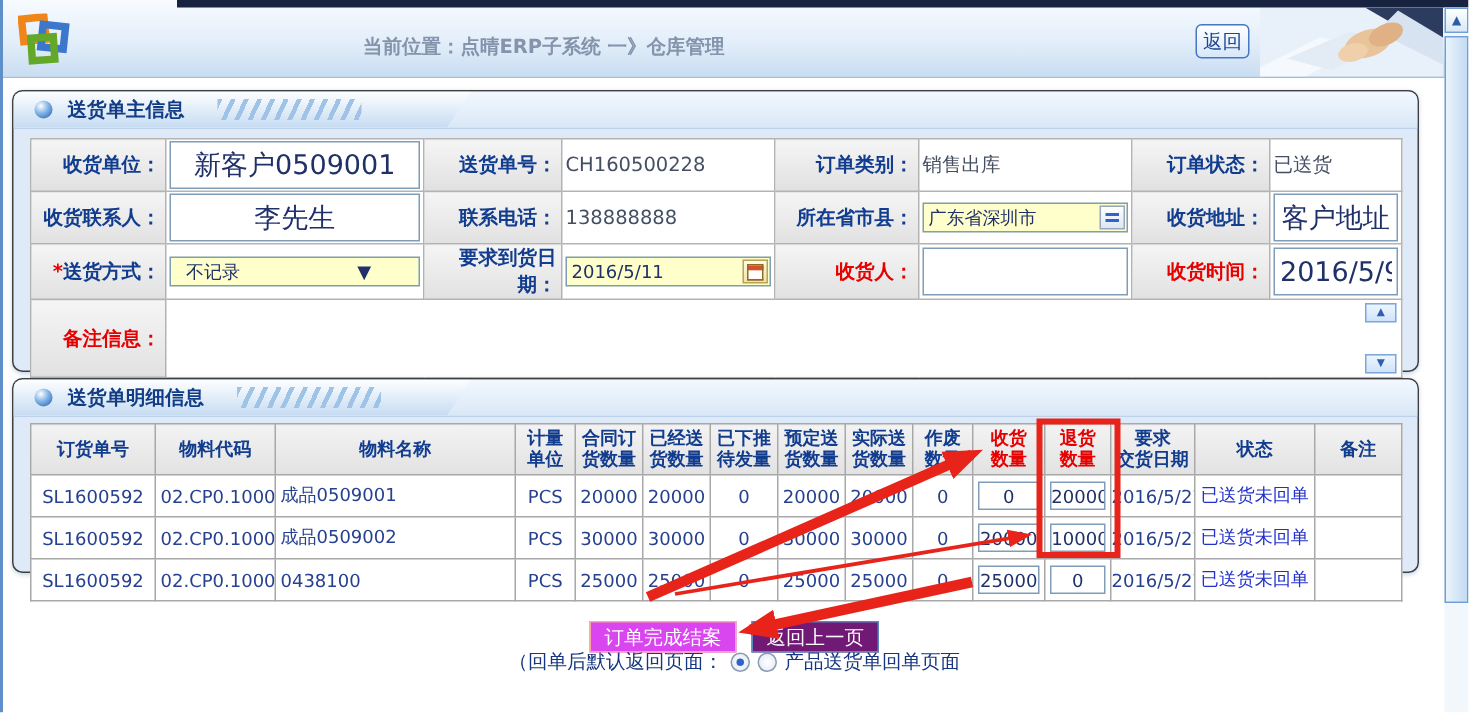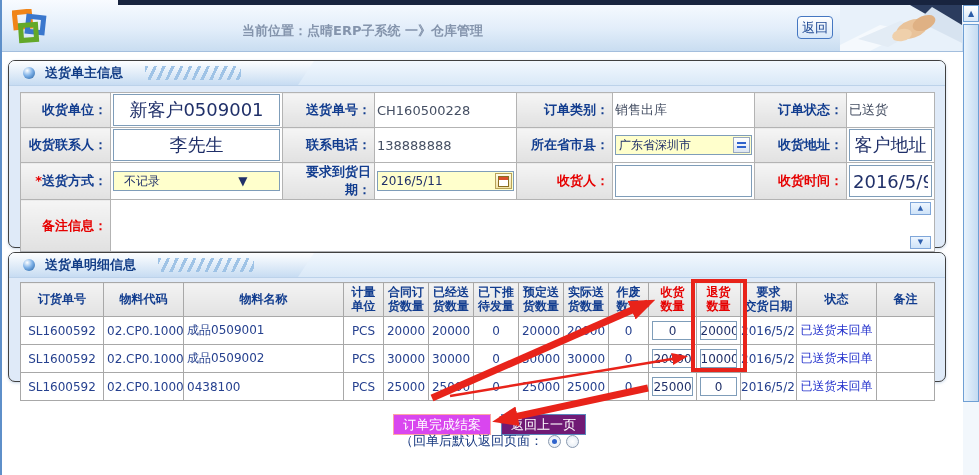--- a/index.html
+++ b/index.html
@@ -340,20 +340,21 @@
 </div>
 
 <div class="btn-row">
   <div class="btn btn-primary">订单完成结案</div>
   <div class="btn btn-secondary">返回上一页</div>
 </div>
 <div class="radio-row">
   <span>（回单后默认返回页面：</span>
   <span class="radio sel"></span>
   <span class="radio"></span>
+  <span>产品送货单回单页面</span>
 </div>
 
 <div class="anno-rect" style="left: 690.5px; top: 278.5px; width: 56px; height: 93.5px;"></div>
 <svg class="anno-svg" viewBox="0 0 979 475">
   <defs>
     <marker id="ah" markerUnits="userSpaceOnUse" markerWidth="26" markerHeight="24" refX="18" refY="12" orient="auto">
       <polygon points="0,2 26,12 0,22" fill="#e8231a"></polygon>
     </marker>
     <marker id="ah2" markerUnits="userSpaceOnUse" markerWidth="16" markerHeight="14" refX="12" refY="7" orient="auto">
       <polygon points="0,1 16,7 0,13" fill="#e8231a"></polygon>

